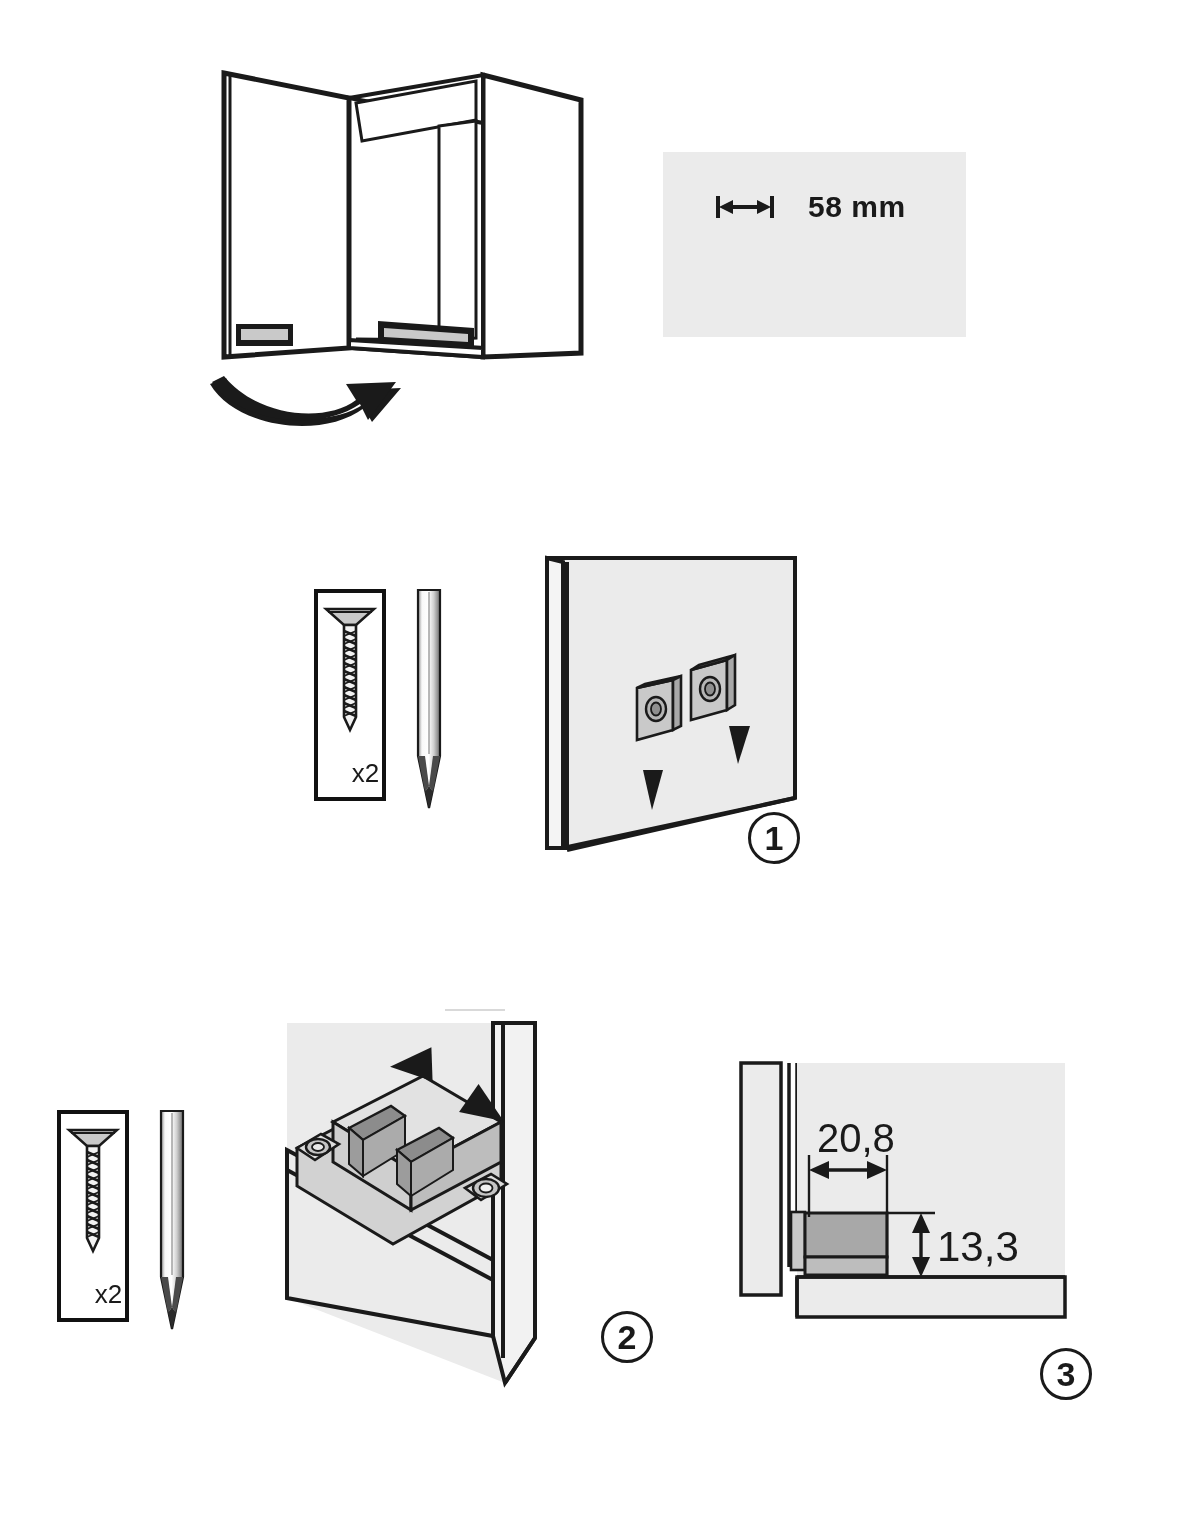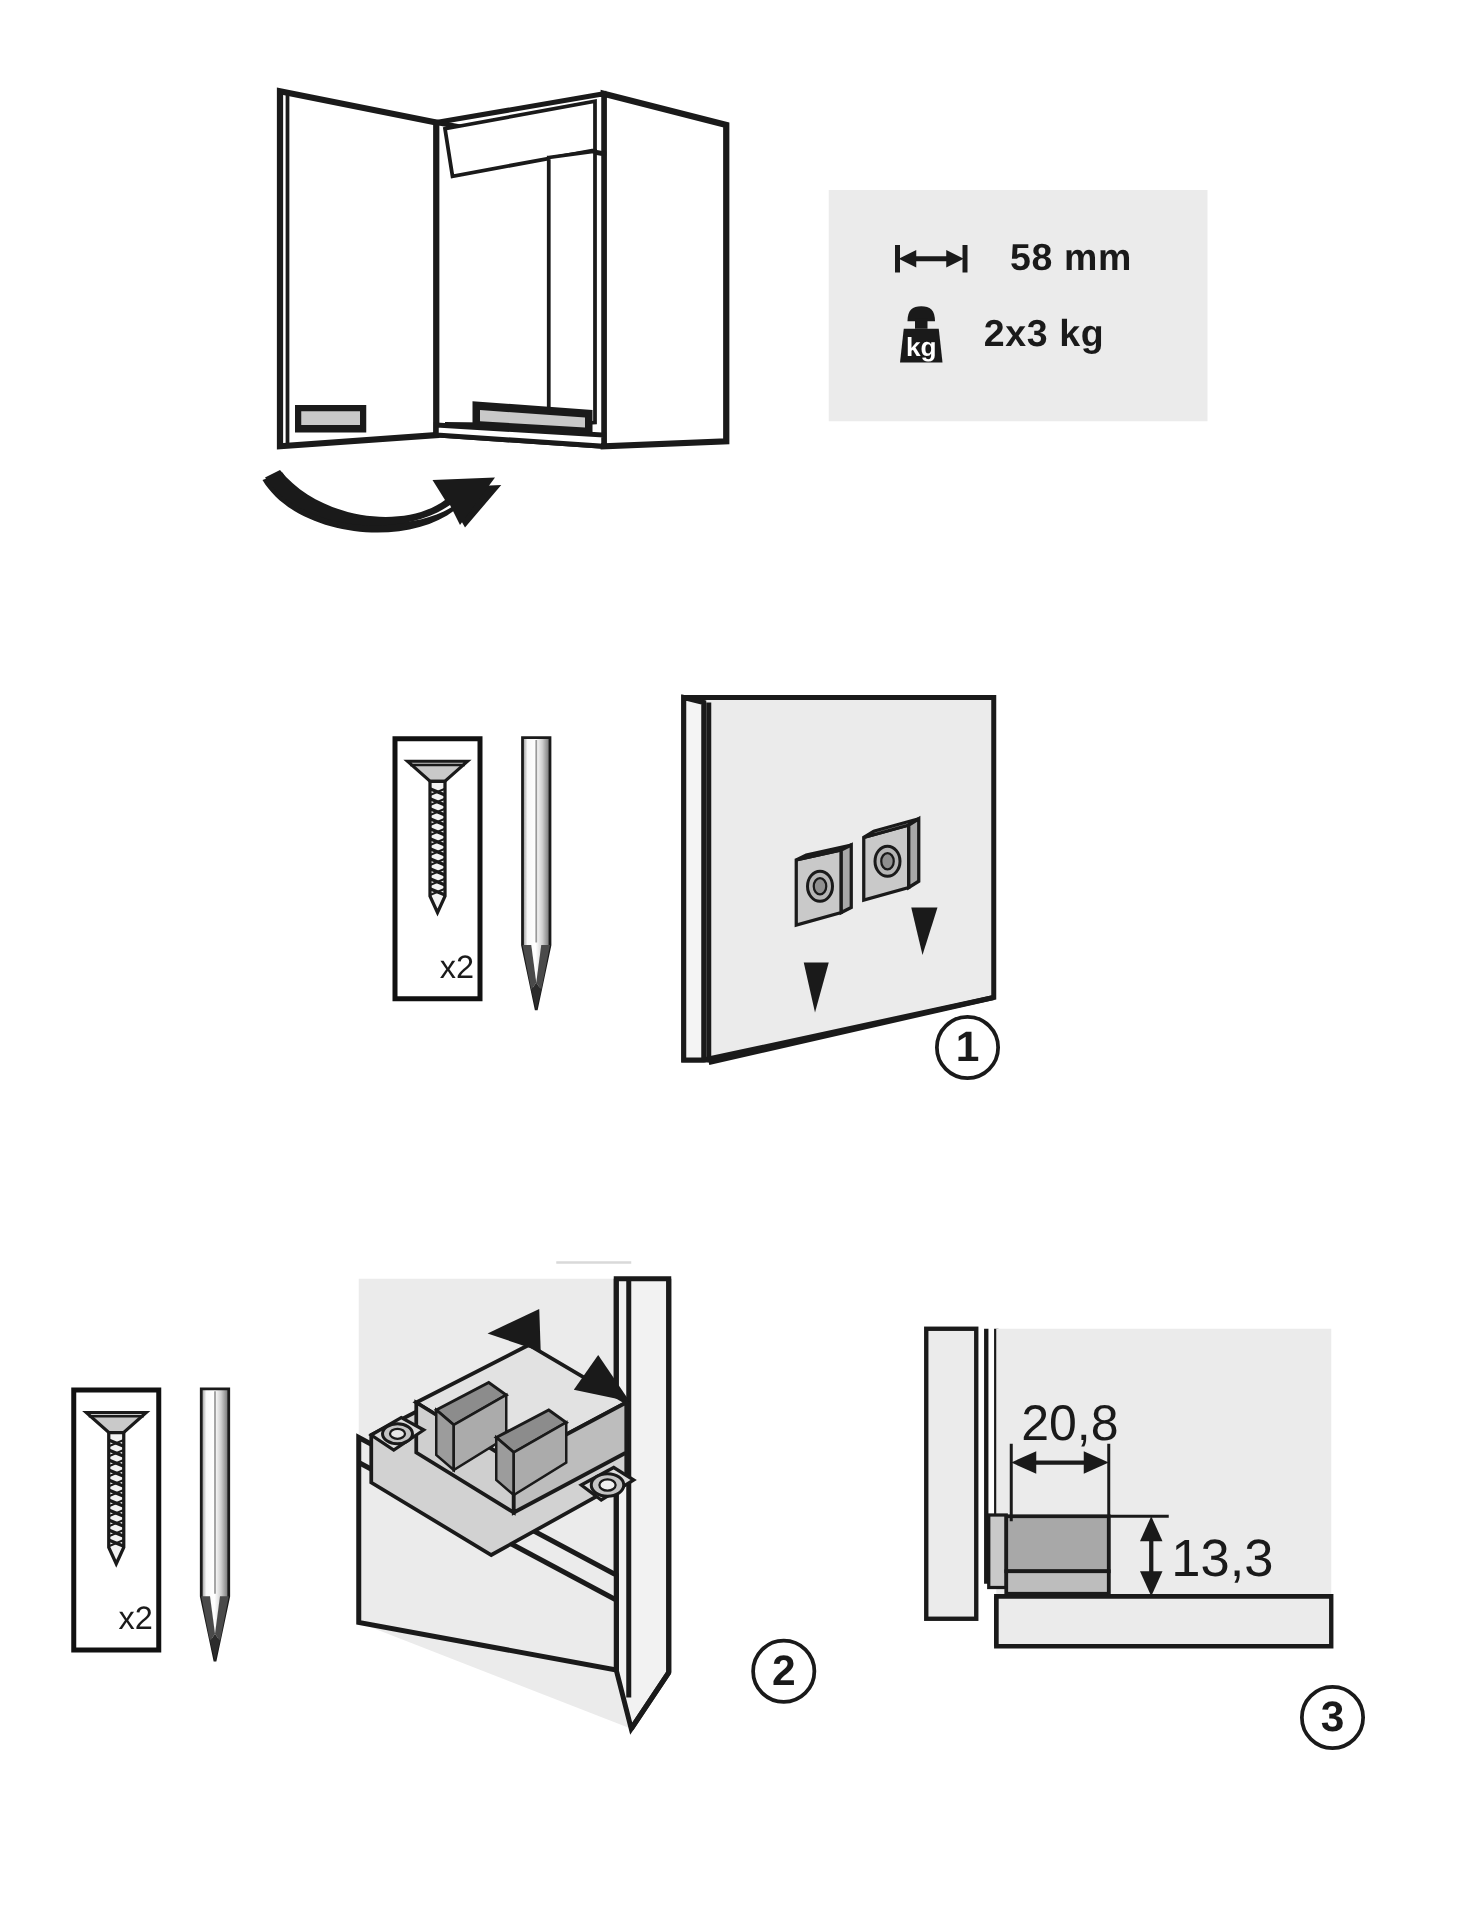--- a/index.html
+++ b/index.html
@@ -114,31 +114,20 @@
           <line x1="3" y1="4" x2="3" y2="26" stroke="#1a1a1a" stroke-width="4"></line>
           <line x1="57" y1="4" x2="57" y2="26" stroke="#1a1a1a" stroke-width="4"></line>
           <line x1="10" y1="15" x2="50" y2="15" stroke="#1a1a1a" stroke-width="4"></line>
           <polygon points="4,15 18,8 18,22" fill="#1a1a1a"></polygon>
           <polygon points="56,15 42,8 42,22" fill="#1a1a1a"></polygon>
         </svg>
       </span>
       <span class="spec-label">58 mm</span>
     </div>
 
-    <div class="spec-row" id="spec-row-weight">
-      <span>
-        <svg width="44" height="52" viewBox="0 0 44 52">
-          <path d="M 11,15 C 11,6 15,3 22,3 C 29,3 33,6 33,15 Z" fill="#1a1a1a"></path>
-          <rect x="17" y="13" width="10" height="8" fill="#1a1a1a"></rect>
-          <path d="M 8,21 L 36,21 L 39,48 L 5,48 Z" fill="#1a1a1a"></path>
-          <text x="22" y="43" font-family="Liberation Sans, sans-serif" font-size="21" font-weight="bold" fill="#ffffff" text-anchor="middle">kg</text>
-        </svg>
-      </span>
-      <span class="spec-label">2x3 kg</span>
-    </div>
   </div>
 
   <div class="abs parts-box" id="parts-box-1">
     <svg width="64" height="150" viewBox="0 0 64 150" style="margin-top:6px;margin-left:0px;">
 
       <polygon points="8,10 56,10 38,26 26,26" fill="#c9c9c9" stroke="#1a1a1a" stroke-width="2.5"></polygon>
       <line x1="10" y1="13" x2="54" y2="13" stroke="#1a1a1a" stroke-width="2"></line>
 
       <g stroke="#1a1a1a" stroke-width="2.6" fill="none">
         <path d="M26,26 L38,26 L38,118 L32,131 L26,118 Z" fill="#f2f2f2"></path>

